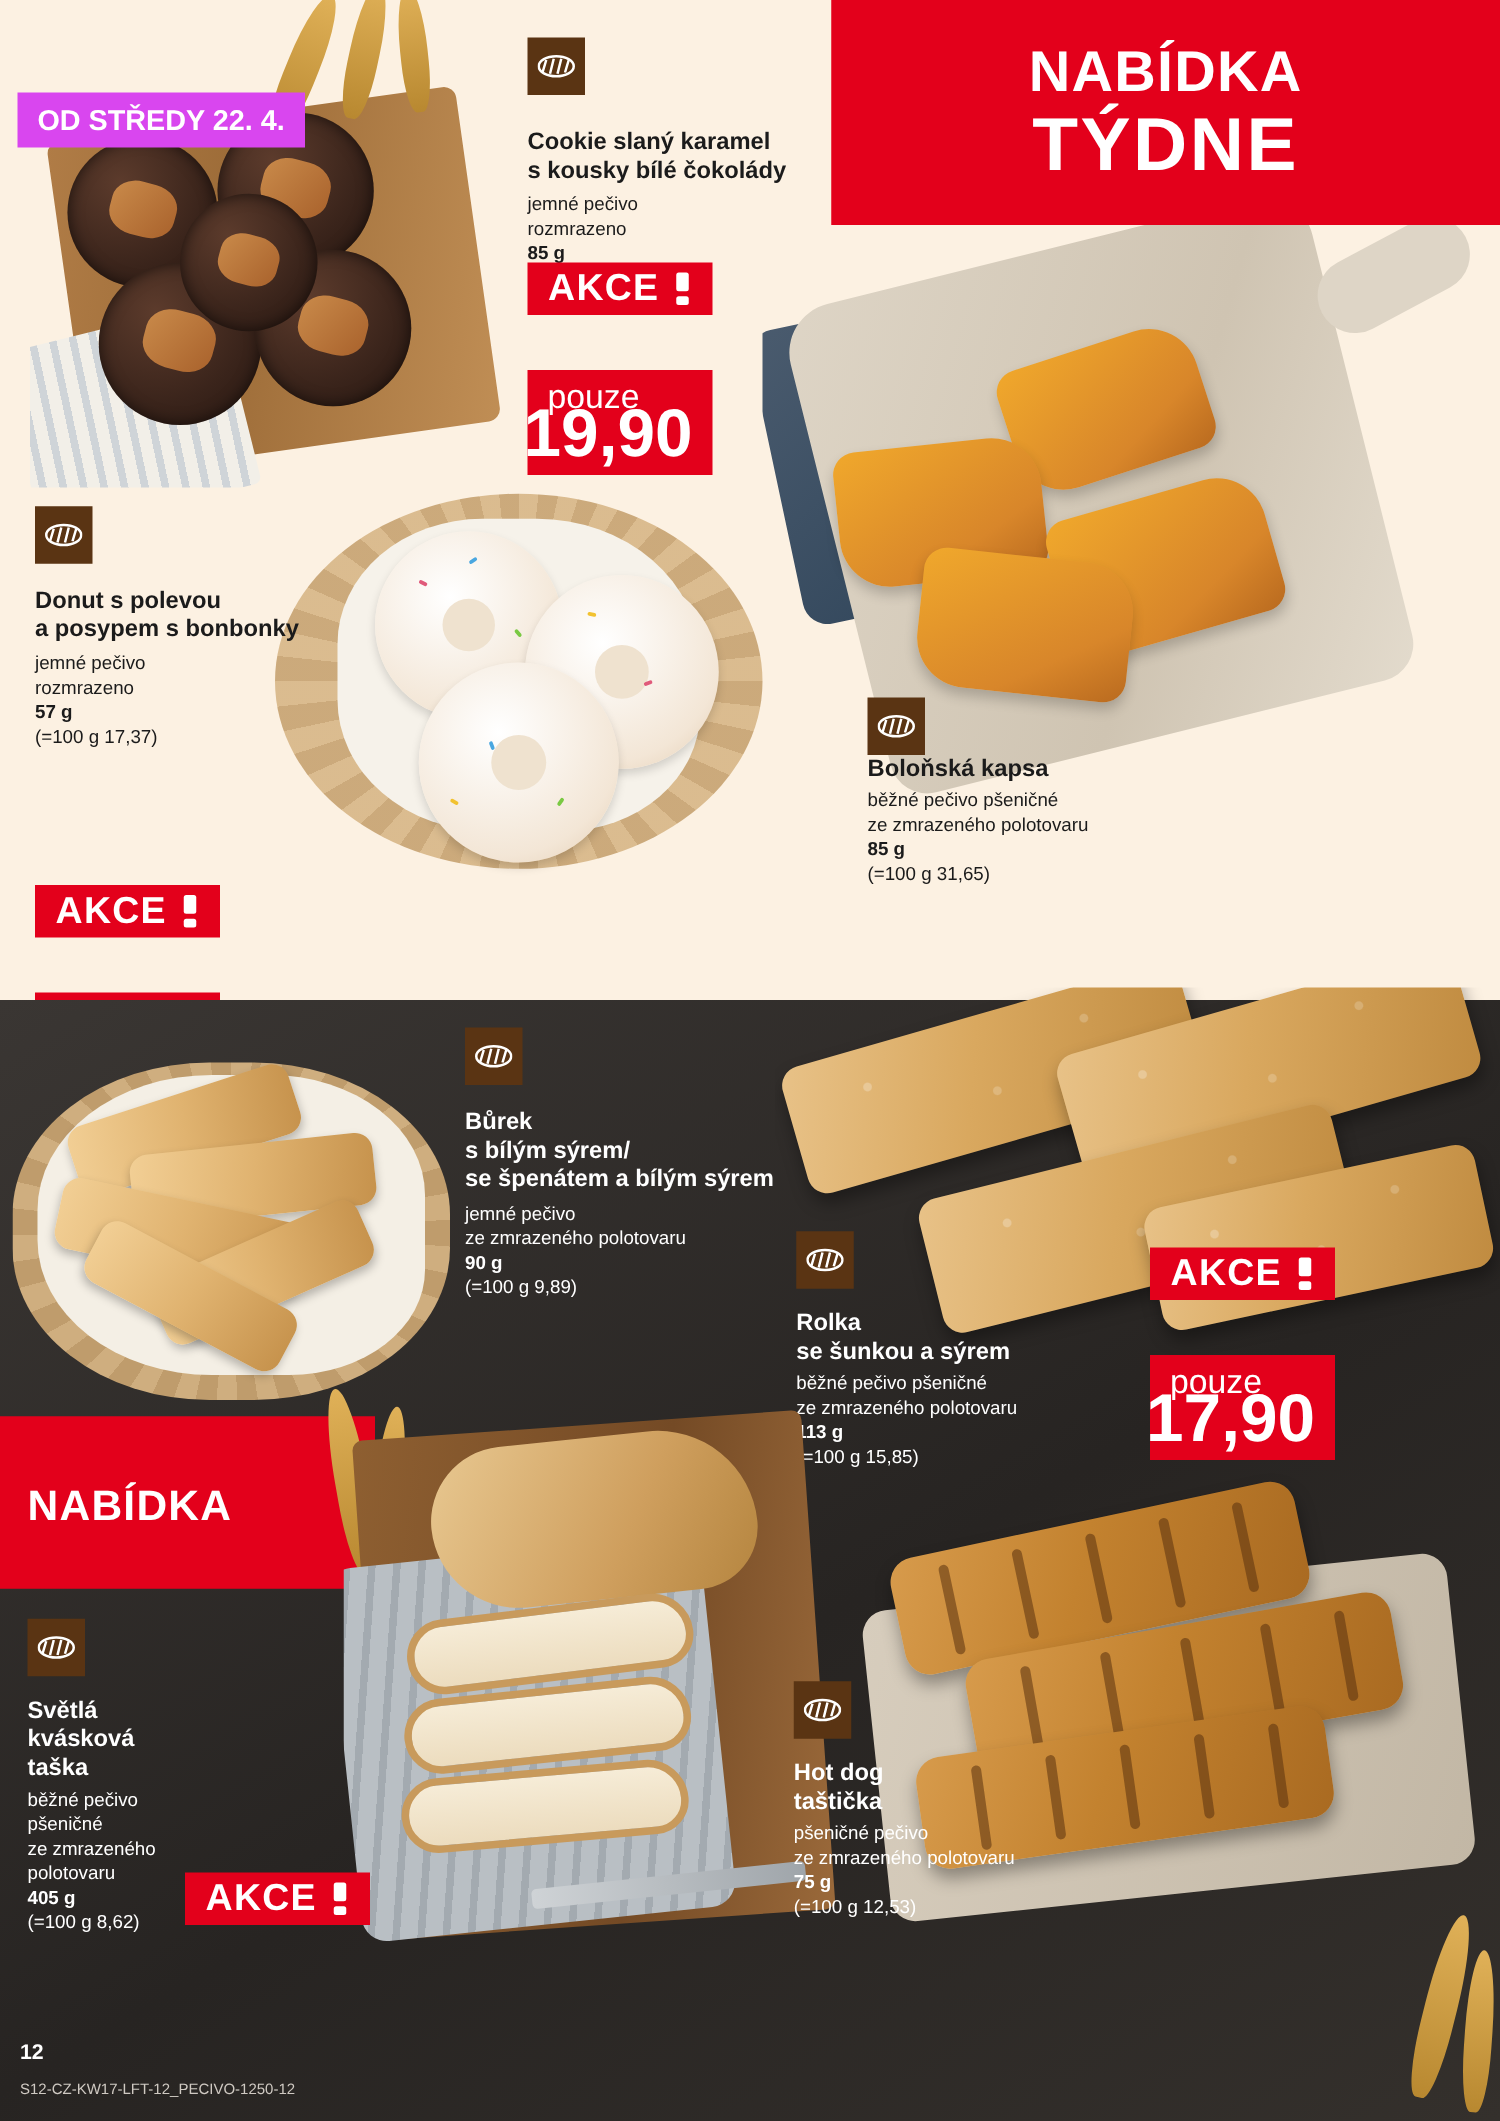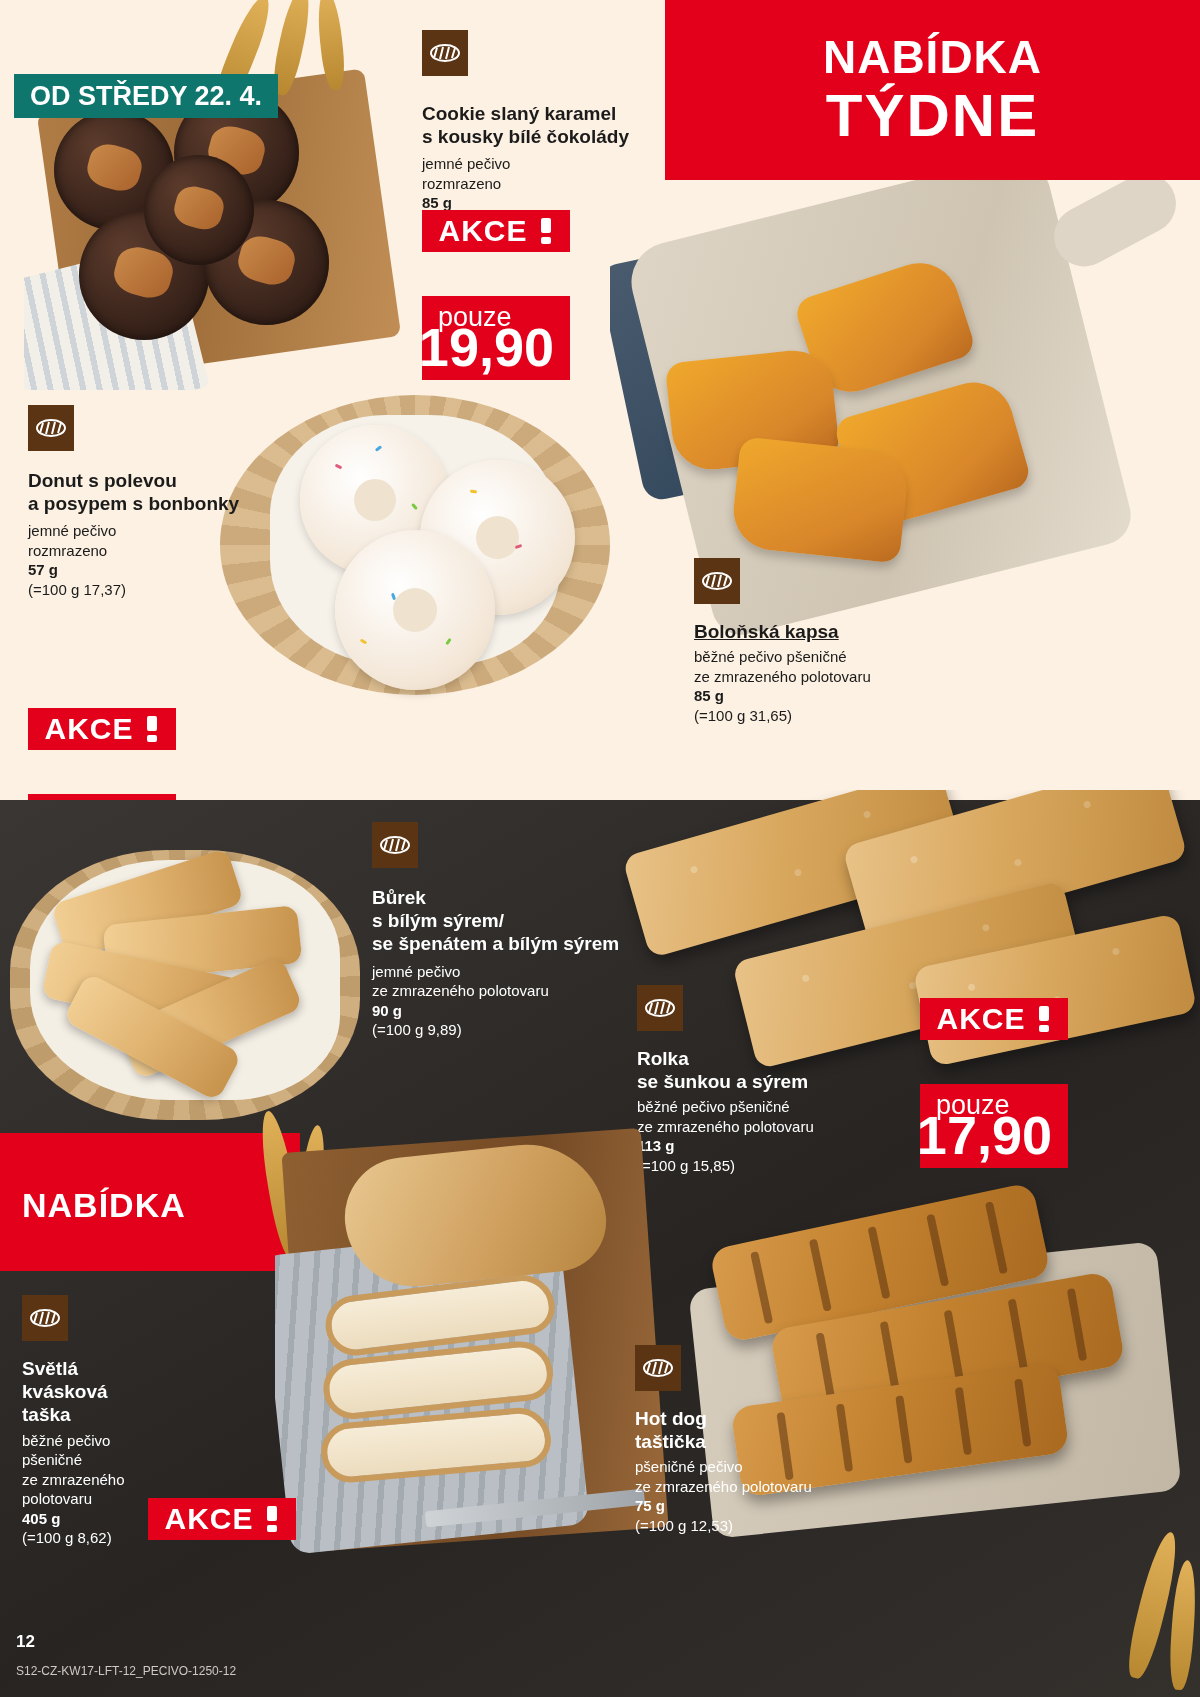--- a/index.html
+++ b/index.html
@@ -37,22 +37,22 @@
 
   
   .pecivo-label {
     left: 14px; top: 20px; width: 176px; height: 50px;
     background: #4a2d13; color: #fff;
     font-size: 34px; font-weight: bold; letter-spacing: 1px;
     display: flex; align-items: center; justify-content: center;
   }
   .od-stredy {
     left: 14px; top: 74px; height: 44px; padding: 0 16px;
-    background: #0f766e; color: #fff;
-    font-size: 27px; font-weight: bold;
+    background: #d946ef; color: #fff;
+    font-size: 23px; font-weight: bold;
     display: flex; align-items: center;
   }
 
   .nabidka-tydne {
     left: 665px; top: 0px; width: 535px; height: 180px;
     background: #e3001b; color: #fff;
     display: flex; flex-direction: column; align-items: center; justify-content: center;
     line-height: 1.0;
   }
   .nabidka-tydne .l1 { font-size: 46px; font-weight: bold; letter-spacing: 1px; }
@@ -403,21 +403,21 @@
       <span class="value">9,90</span>
     </div>
 
     <div class="abs" style="left:694px; top:558px; width:230px;">
       <div class="breadicon">
         <svg width="30" height="22" viewBox="0 0 30 22" aria-hidden="true">
           <ellipse cx="15" cy="11" rx="14" ry="8" fill="none" stroke="#fff" stroke-width="2"></ellipse>
           <path d="M7 6 L4 16 M13 5 L10 17 M19 5 L16 17 M25 6 L22 16" stroke="#fff" stroke-width="2" fill="none"></path>
         </svg>
       </div>
-      <div class="ptitle" style="margin-top:16px;text-decoration:underline;">
+      <div class="ptitle" style="">
         <div>Boloňská kapsa</div>
       </div>
       <div class="pdesc" style="margin-top:4px;">
         <div>běžné pečivo pšeničné</div>
         <div>ze zmrazeného polotovaru</div>
       </div>
       <div class="pweight">85 g</div>
       <div class="punit">(=100 g 31,65)</div>
     </div>
 

